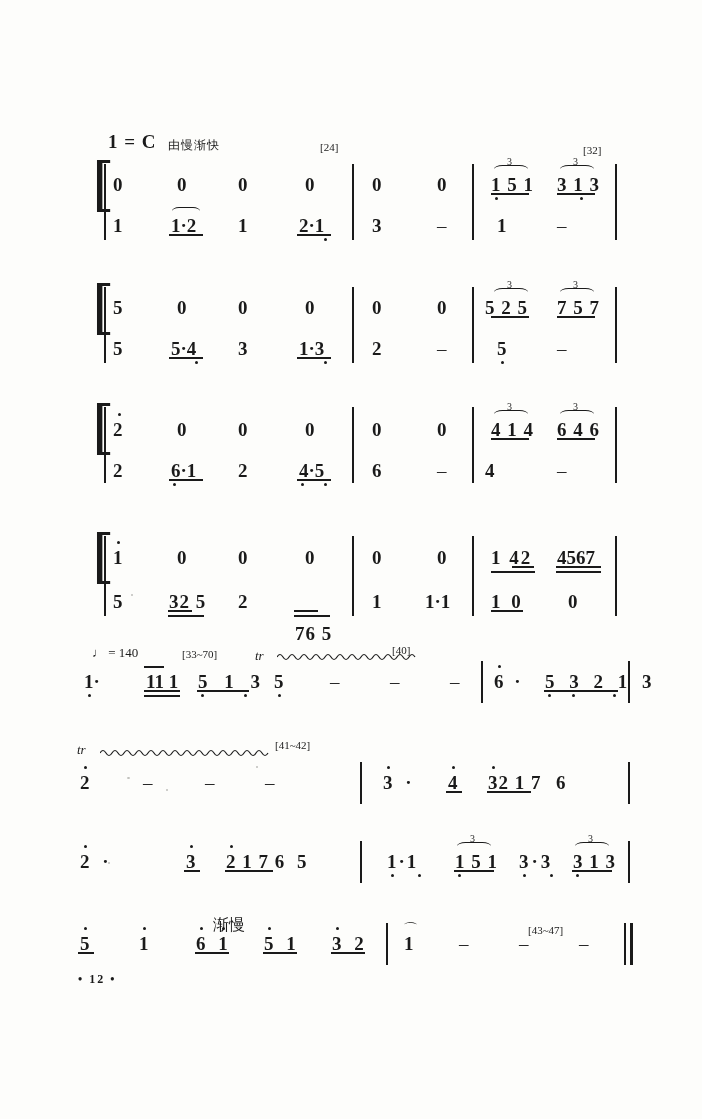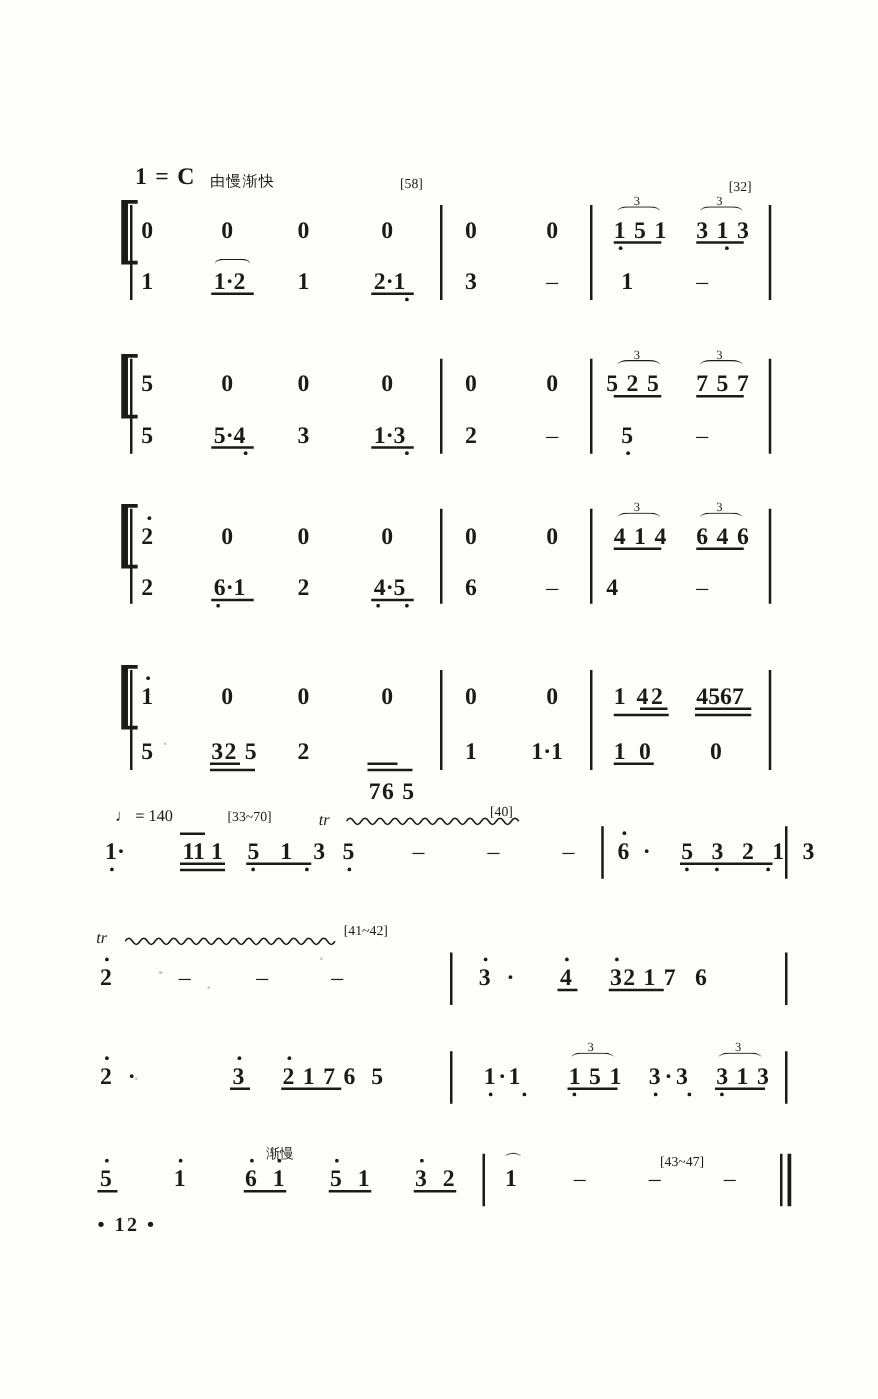--- a/index.html
+++ b/index.html
@@ -45,26 +45,26 @@
     font-size: 11px;
     letter-spacing: 0px;
   }
   .tr-mark {
     font-family: "Liberation Serif", serif;
     font-style: italic;
     font-size: 13px;
   }
   .cn-small {
     font-family: "DejaVu Sans", sans-serif;
-    font-size: 11px;
+    font-size: 16px;
   }
   .pagenum {
     font-family: "Liberation Serif", serif;
     font-weight: bold;
-    font-size: 16px;
+    font-size: 12px;
     letter-spacing: 2px;
   }
 
   
   .note {
     position: absolute;
     font-family: "Liberation Serif", serif;
     font-size: 19px;
     font-weight: bold;
     line-height: 1;
@@ -125,21 +125,21 @@
   }
   .speck { position: absolute; background: #8d8d86; border-radius: 50%; opacity:.55;}
 </style>
 </head>
 <body>
 
 <div class="page">
 
   <div class="abs keysig" style="left:108px; top:131px;">1 = C</div>
   <div class="abs tempo-cn" style="left:168px; top:137px;">由慢渐快</div>
-  <div class="abs rehearsal" style="left:320px; top:141px;">[58]</div>
+  <div class="abs rehearsal" style="left:320px; top:141px;">[24]</div>
   <div class="abs rehearsal" style="left:583px; top:144px;">[32]</div>
 
   <div>
 
     <div class="abs brace" style="left:92px; top:155px;">[</div>
     <div class="abs barline" style="left:104px; top:164px; height:76px;"></div>
 
     <div class="note" style="left:113px; top:175px;">0</div>
     <div class="note" style="left:177px; top:175px;">0</div>
     <div class="note" style="left:238px; top:175px;">0</div>

